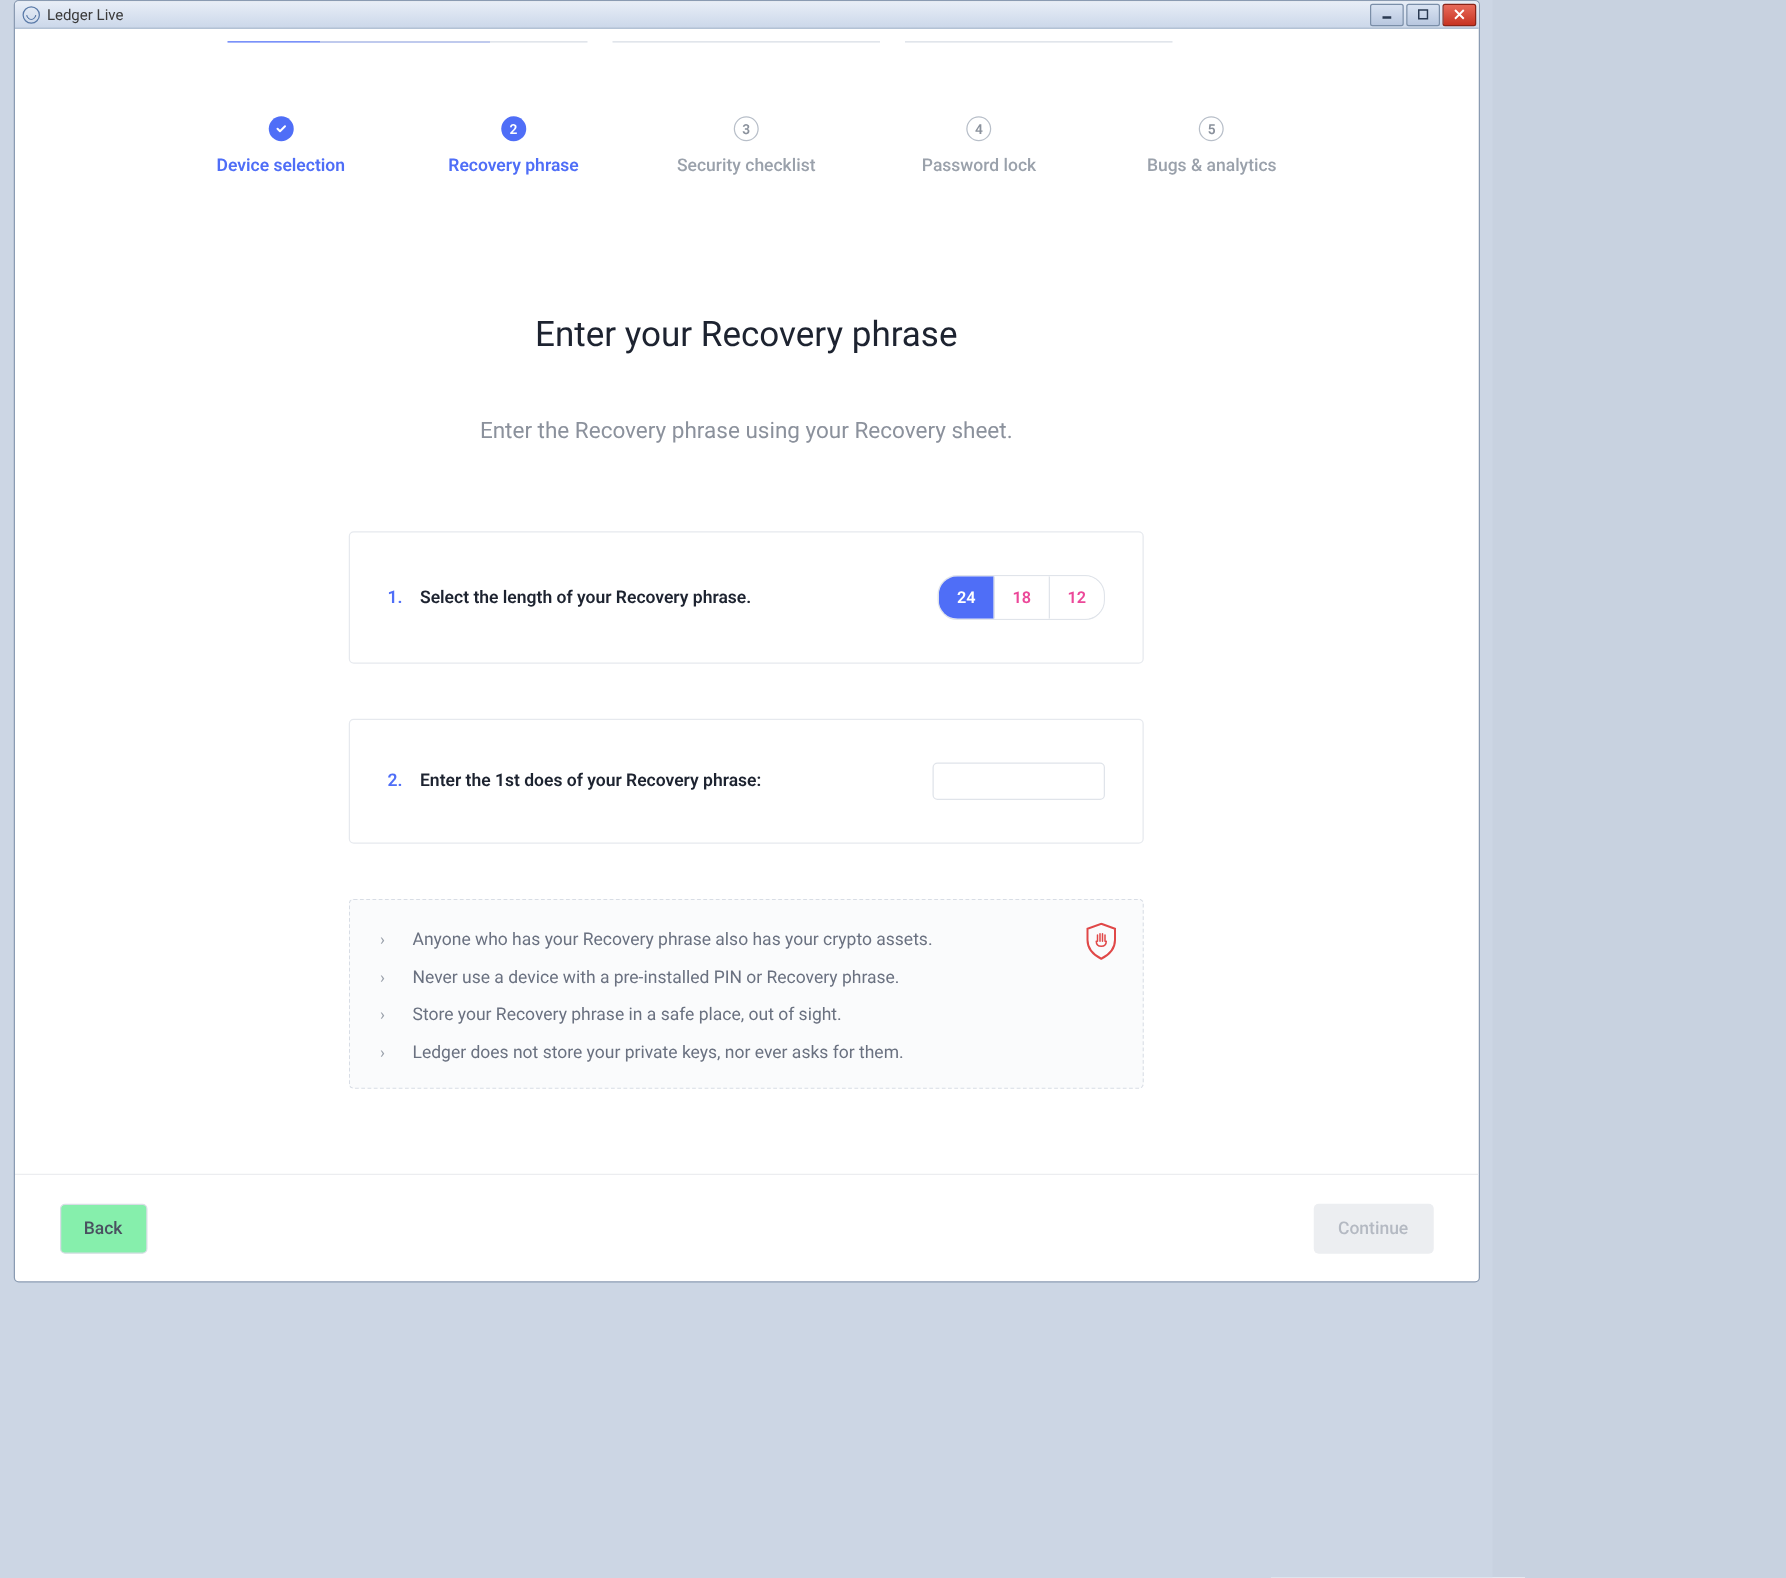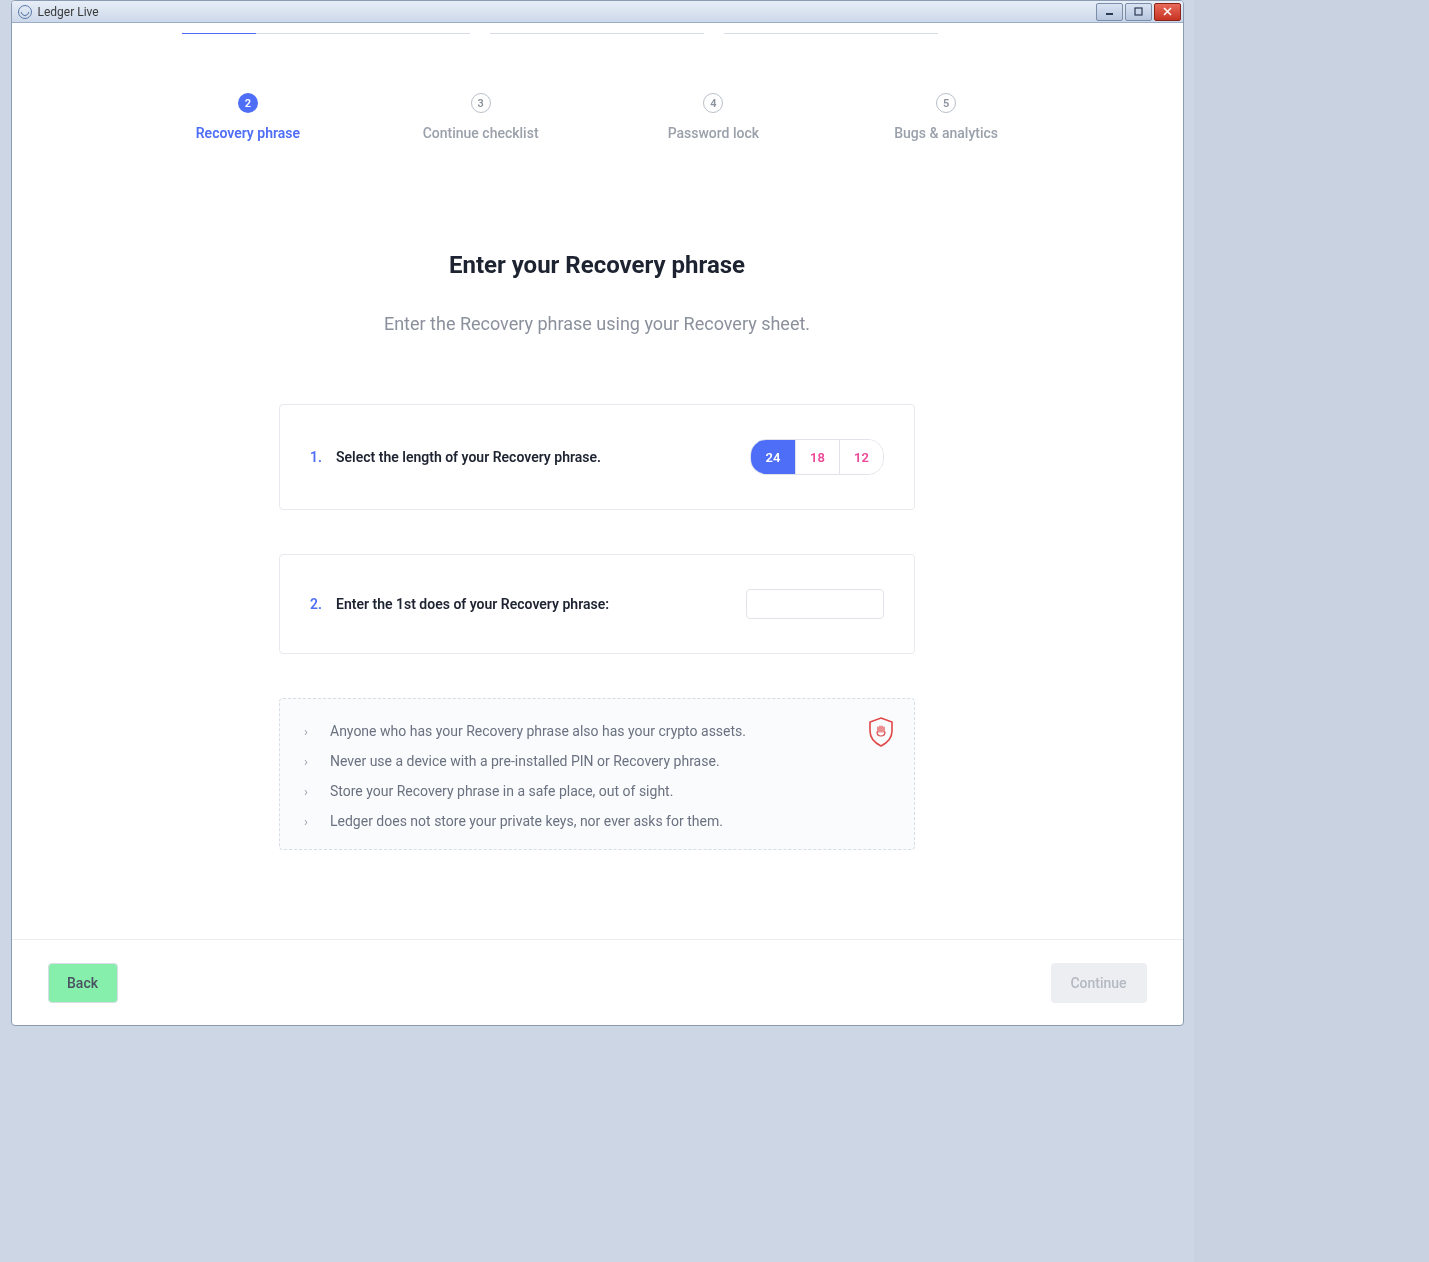--- a/index.html
+++ b/index.html
@@ -117,24 +117,24 @@
 .step-line.pending { background: #d8dde5; }
 
 .main {
   flex: 1;
   display: flex;
   flex-direction: column;
   align-items: center;
   padding-top: 110px;
 }
 .h1 {
-  font-size: 24px;
-  font-weight: 700;
+  font-size: 28px;
+  font-weight: 400;
   color: #1d2330;
-  margin-bottom: 34px;
+  margin-bottom: 50px;
 }
 .subtitle {
   font-size: 18px;
   color: #8b919c;
   margin-bottom: 70px;
 }
 .card {
   width: 636px;
   border: 1px solid #e6e9ee;
   border-radius: 4px;
@@ -265,27 +265,35 @@
   </div>
 
   <div class="content">
 
     <div class="stepper">
       <div class="step-line done" style="left:170px; right:calc(50% + 220px);"></div>
       <div class="step-line done" style="left:calc(20% + 10px); width:calc(20% - 20px);"></div>
       <div class="step-line pending" style="left:calc(40% + 10px); width:calc(20% - 20px);"></div>
       <div class="step-line pending" style="left:calc(60% + 10px); width:calc(20% - 20px);"></div>
 
+      <div class="step done">
+        <div class="step-circle">
+          <svg width="10" height="10" viewBox="0 0 10 10">
+                <path d="M2 5 L4 7 L8 3" stroke="#fff" stroke-width="1.6" fill="none" stroke-linecap="round" stroke-linejoin="round"></path>
+              </svg>
+        </div>
+        <div class="step-label">Device selection</div>
+      </div>
       <div class="step active">
         <div class="step-circle">2</div>
         <div class="step-label">Recovery phrase</div>
       </div>
       <div class="step pending">
         <div class="step-circle">3</div>
-        <div class="step-label">Continue checklist</div>
+        <div class="step-label">Security checklist</div>
       </div>
       <div class="step pending">
         <div class="step-circle">4</div>
         <div class="step-label">Password lock</div>
       </div>
       <div class="step pending">
         <div class="step-circle">5</div>
         <div class="step-label">Bugs &amp; analytics</div>
       </div>
     </div>

